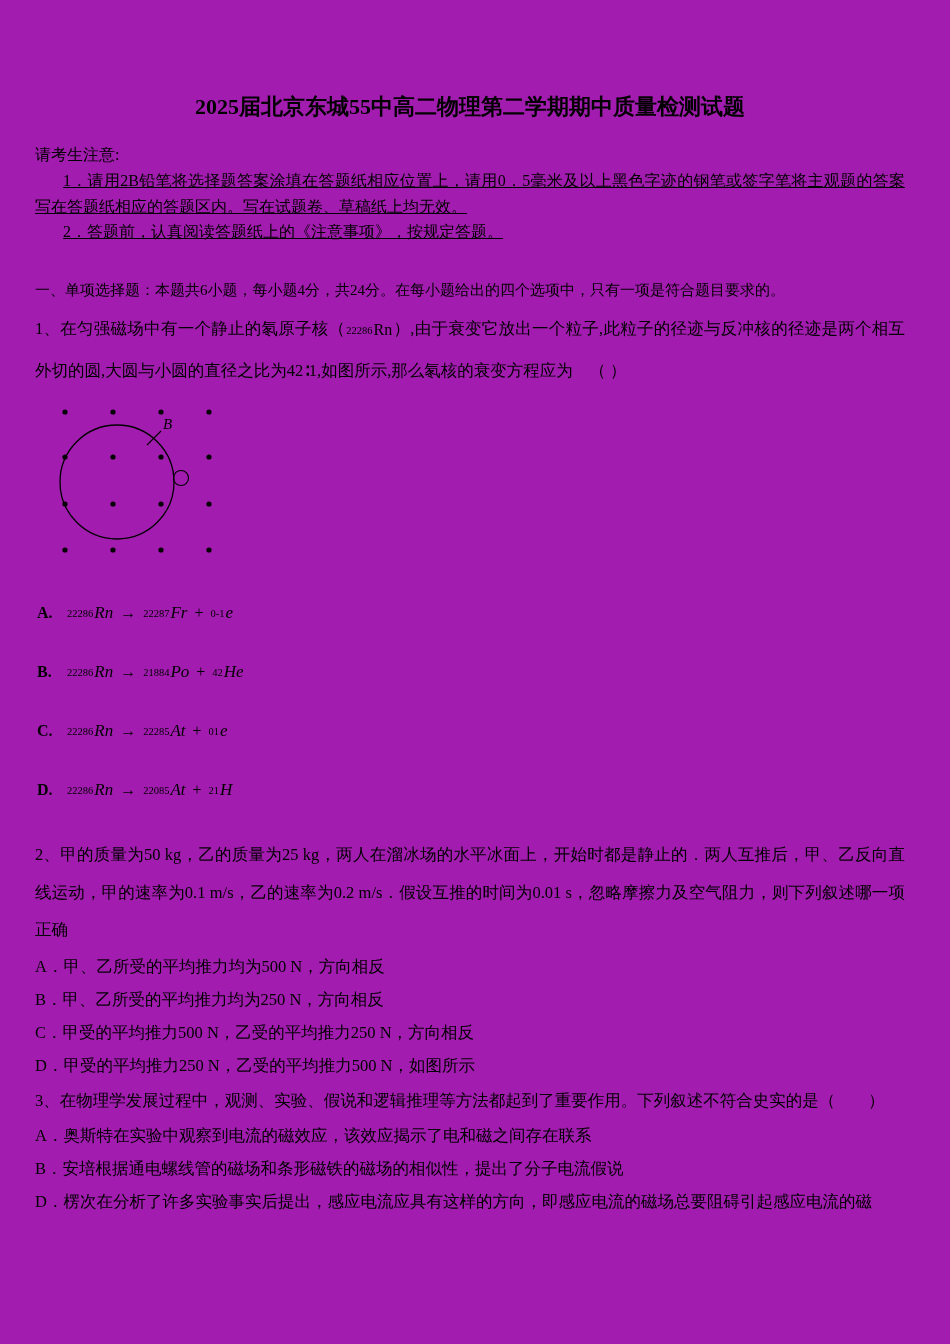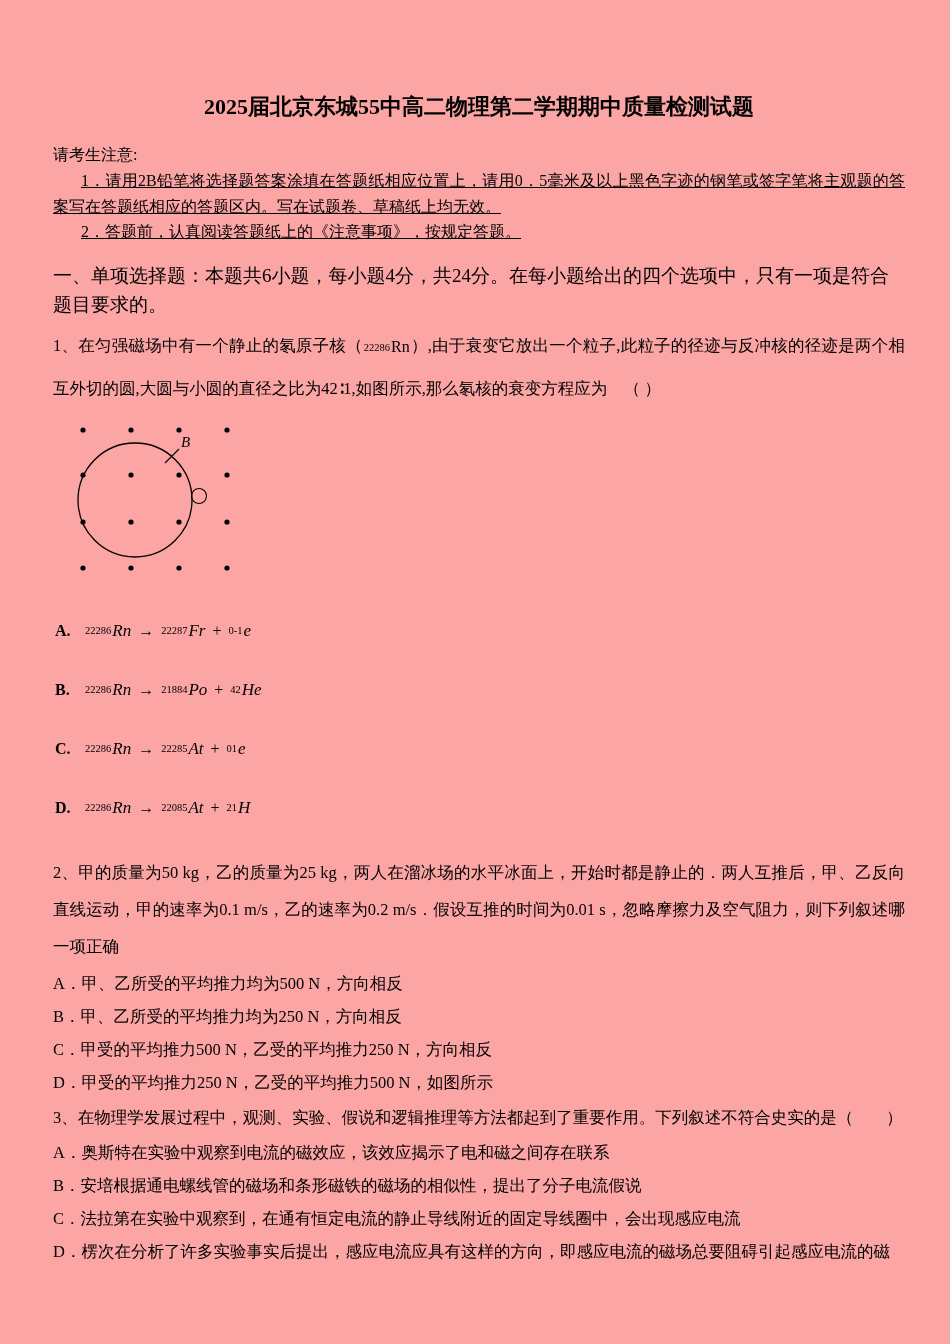--- a/index.html
+++ b/index.html
@@ -5,22 +5,22 @@
   * { margin: 0; padding: 0; box-sizing: border-box; }
   html, body { background: #ffffff; }
   body {
     width: 950px; height: 1344px;
     color: #000;
     font-family: "Liberation Serif", "DejaVu Serif", serif;
     overflow: hidden;
   }
   .page {
     width: 950px; height: 1344px;
-    padding: 92px 45px 0 53px;
-    background: #fca5a5;
+    padding: 92px 45px 0 35px;
+    background: #a21caf;
     overflow: hidden;
   }
   .title {
     text-align: center;
     font-size: 22px;
     font-weight: bold;
     margin-bottom: 20px;
   }
   .notice-head {
     font-size: 16px;
@@ -28,23 +28,23 @@
     line-height: 1.6;
   }
   .notice-item {
     font-size: 16px;
     line-height: 1.62;
     text-indent: 28px;
     text-align: justify;
     text-decoration: underline;
   }
   .section-head {
-    font-size: 19px;
+    font-size: 15px;
     line-height: 1.5;
-    margin-top: 17px;
+    margin-top: 34px;
   }
   .q-text {
     font-size: 16.5px;
     line-height: 2.25;
     text-align: justify;
     margin-top: 6px;
   }
   .q1-text { line-height: 2.55; }
   .figure-wrap { margin: 6px 0 14px 14px; }
   
@@ -257,18 +257,17 @@
       <p class="q-option">C．甲受的平均推力500 N，乙受的平均推力250 N，方向相反</p>
       <p class="q-option">D．甲受的平均推力250 N，乙受的平均推力500 N，如图所示</p>
     </div>
   </div>
 
   <div class="q3-block">
     <p class="q-option">3、在物理学发展过程中，观测、实验、假说和逻辑推理等方法都起到了重要作用。下列叙述不符合史实的是（　　）</p>
     <div class="q-options">
       <p class="q-option">A．奥斯特在实验中观察到电流的磁效应，该效应揭示了电和磁之间存在联系</p>
       <p class="q-option">B．安培根据通电螺线管的磁场和条形磁铁的磁场的相似性，提出了分子电流假说</p>
-      <p class="q-option">C．法拉第在实验中观察到，在通有恒定电流的静止导线附近的固定导线圈中，会出现感应电流</p>
       <p class="q-option">D．楞次在分析了许多实验事实后提出，感应电流应具有这样的方向，即感应电流的磁场总要阻碍引起感应电流的磁</p>
     </div>
   </div>
 
 </div>
 
 </body></html>

